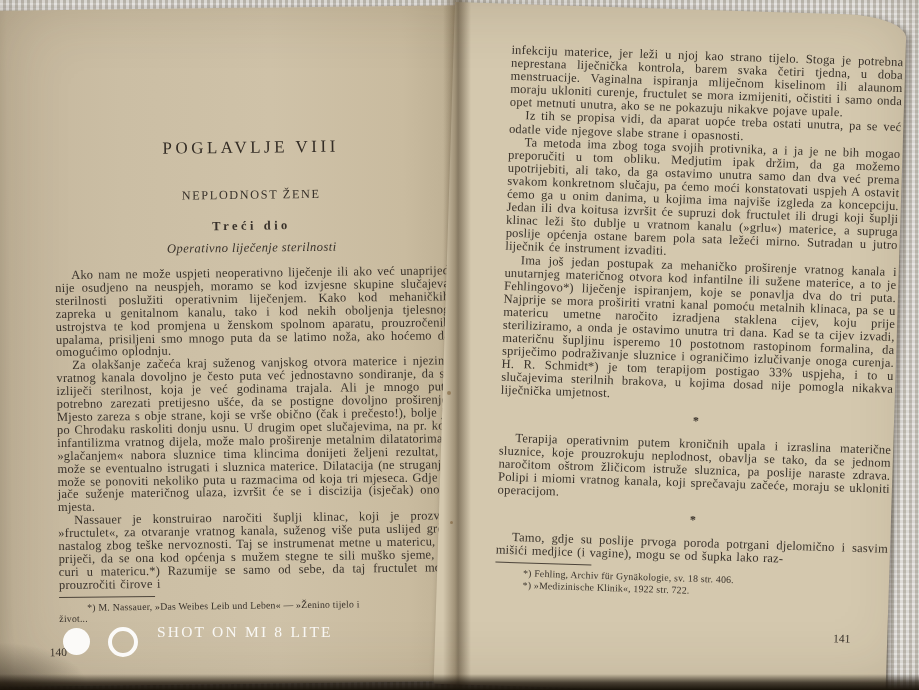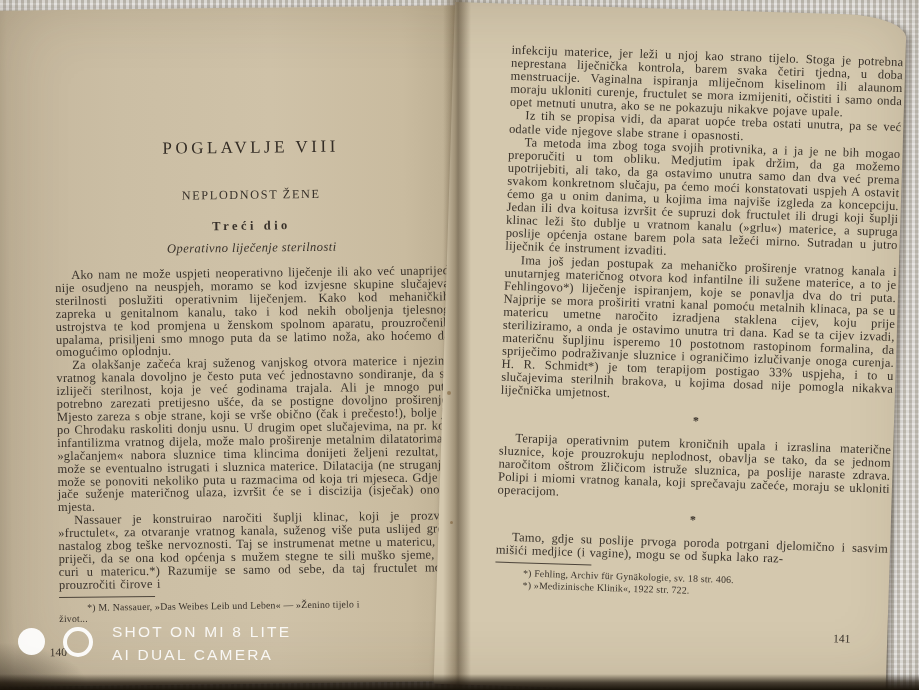--- a/index.html
+++ b/index.html
@@ -61,21 +61,21 @@
     position:absolute; left:0; bottom:0; width:100%; height:16px; z-index:6;
     background:linear-gradient(180deg, rgba(25,18,10,0) 0%, rgba(25,18,10,.75) 55%, #140f08 100%);
   }
   .corner-shadow {
     position:absolute; left:0; bottom:0; width:90px; height:48px; z-index:6;
     background:radial-gradient(ellipse at 0% 100%, rgba(20,14,8,.55), rgba(20,14,8,0) 70%);
   }
   .vignette { position:absolute; inset:0; z-index:7; pointer-events:none;
     box-shadow:inset 0 0 70px rgba(60,45,25,.20); }
   
-  .wm { position:absolute; z-index:9; font-family:Liberation Sans, sans-serif; }
+  .wm { position:absolute; z-index:9; font-family:Liberation Serif, serif;margin-left:45px; }
   .wm-dot  { left:18px; top:628px; width:27px; height:27px; border-radius:50%; background:rgba(255,255,255,.93); }
   .wm-ring { left:63px; top:627px; width:30px; height:30px; border-radius:50%;
              border:4.5px solid rgba(255,255,255,.93); box-sizing:border-box; background:transparent; }
   .wm-text { left:112px; top:620px; color:rgba(255,255,255,.88);
              font-size:15.5px; letter-spacing:2.2px; line-height:23px; font-weight:normal; }
 </style>
 </head>
 <body>
 
 <div class="photo">
@@ -119,15 +119,14 @@
   <div class="spot" style="left:450px; top:521px; width:3px; height:3px;"></div>
 
   <div class="corner-shadow"></div>
   <div class="bottom-shadow"></div>
   <div class="vignette"></div>
 
   <div class="wm wm-dot"></div>
   <div class="wm wm-ring"></div>
   <div class="wm wm-text">
     <div>SHOT ON MI 8 LITE</div>
-    <div>AI DUAL CAMERA</div>
   </div>
 </div>
 
 </body></html>

